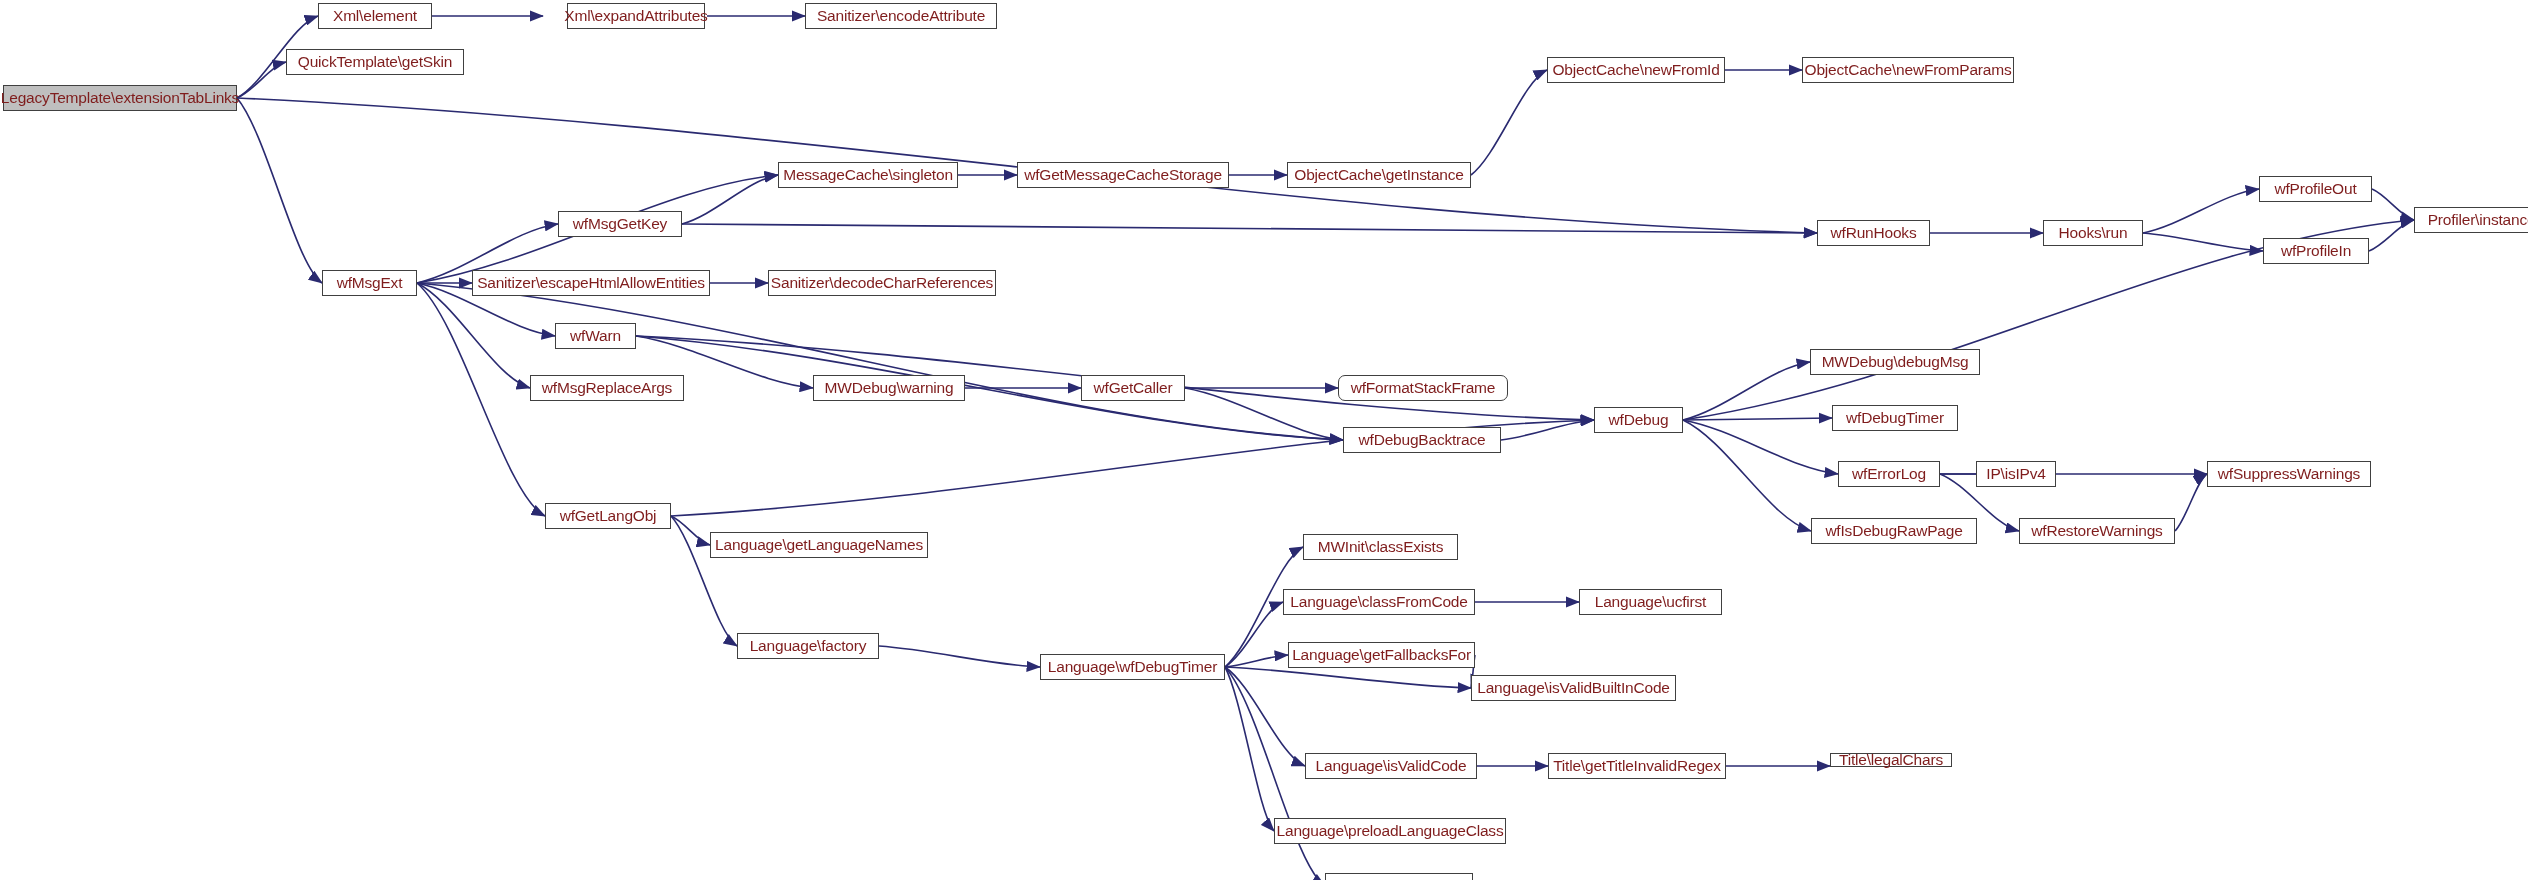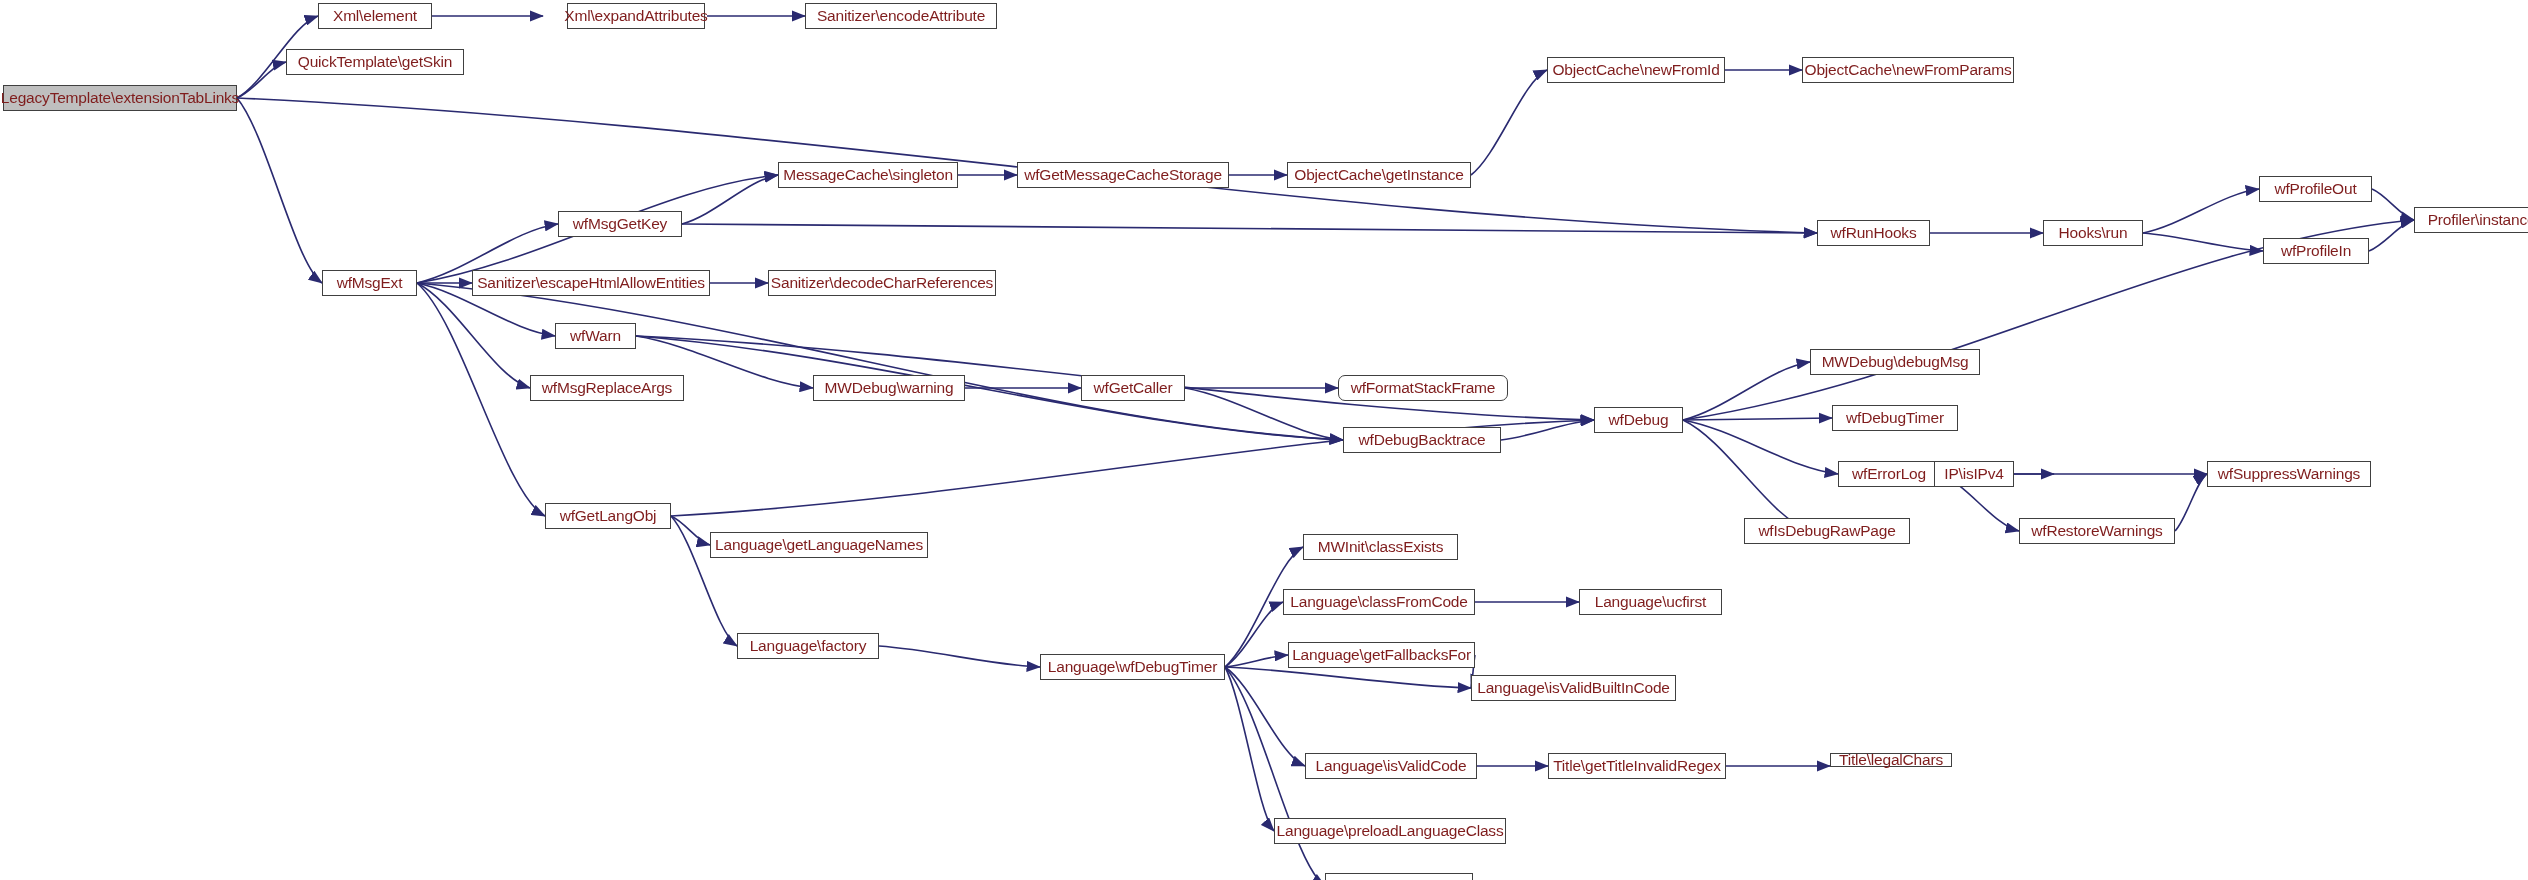--- a/index.html
+++ b/index.html
@@ -197,24 +197,24 @@
       </div>
       <div class="node" style="left: 1810px; top: 349px; width: 170px; height: 26px;">
         <span>MWDebug\debugMsg</span>
       </div>
       <div class="node" style="left: 1832px; top: 405px; width: 126px; height: 26px;">
         <span>wfDebugTimer</span>
       </div>
       <div class="node" style="left: 1838px; top: 461px; width: 102px; height: 26px;">
         <span>wfErrorLog</span>
       </div>
-      <div class="node" style="left: 1744px; top: 518px; width: 166px; height: 26px;">
+      <div class="node" style="left: 1811px; top: 518px; width: 166px; height: 26px;">
         <span>wfIsDebugRawPage</span>
       </div>
-      <div class="node" style="left: 1934px; top: 461px; width: 80px; height: 26px;">
+      <div class="node" style="left: 1976px; top: 461px; width: 80px; height: 26px;">
         <span>IP\isIPv4</span>
       </div>
       <div class="node" style="left: 2019px; top: 518px; width: 156px; height: 26px;">
         <span>wfRestoreWarnings</span>
       </div>
       <div class="node" style="left: 2207px; top: 461px; width: 164px; height: 26px;">
         <span>wfSuppressWarnings</span>
       </div>
       <div class="node" style="left: 545px; top: 503px; width: 126px; height: 26px;">
         <span>wfGetLangObj</span>

